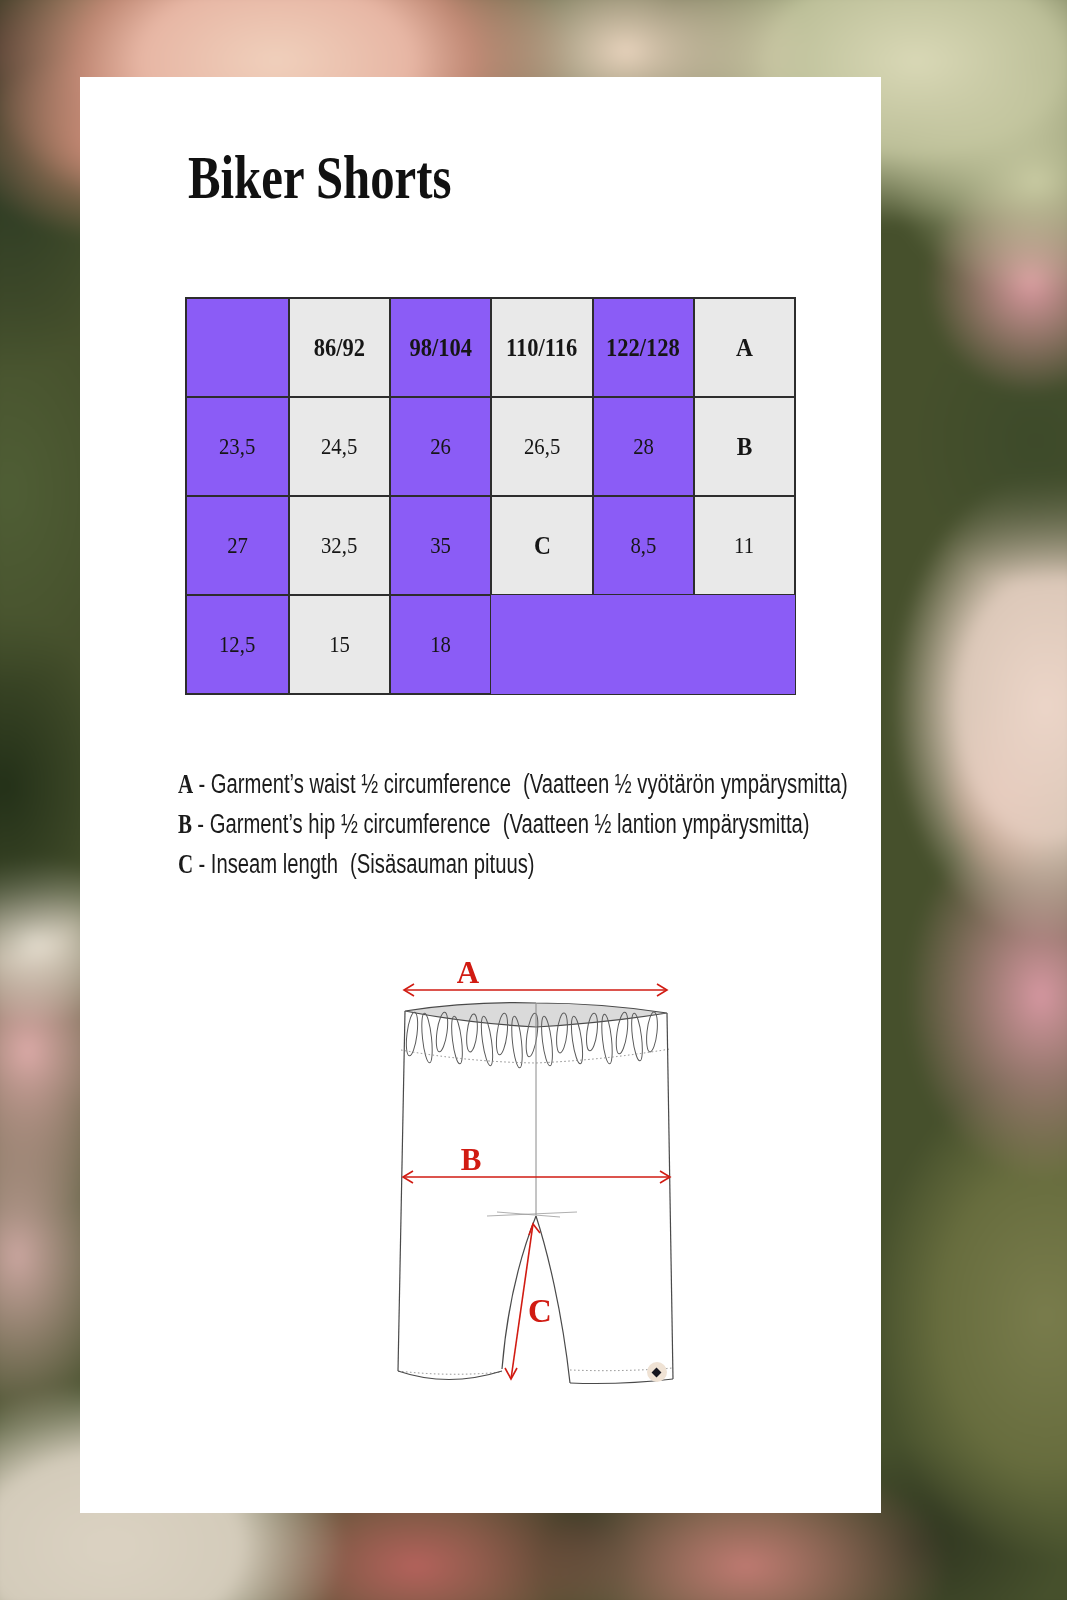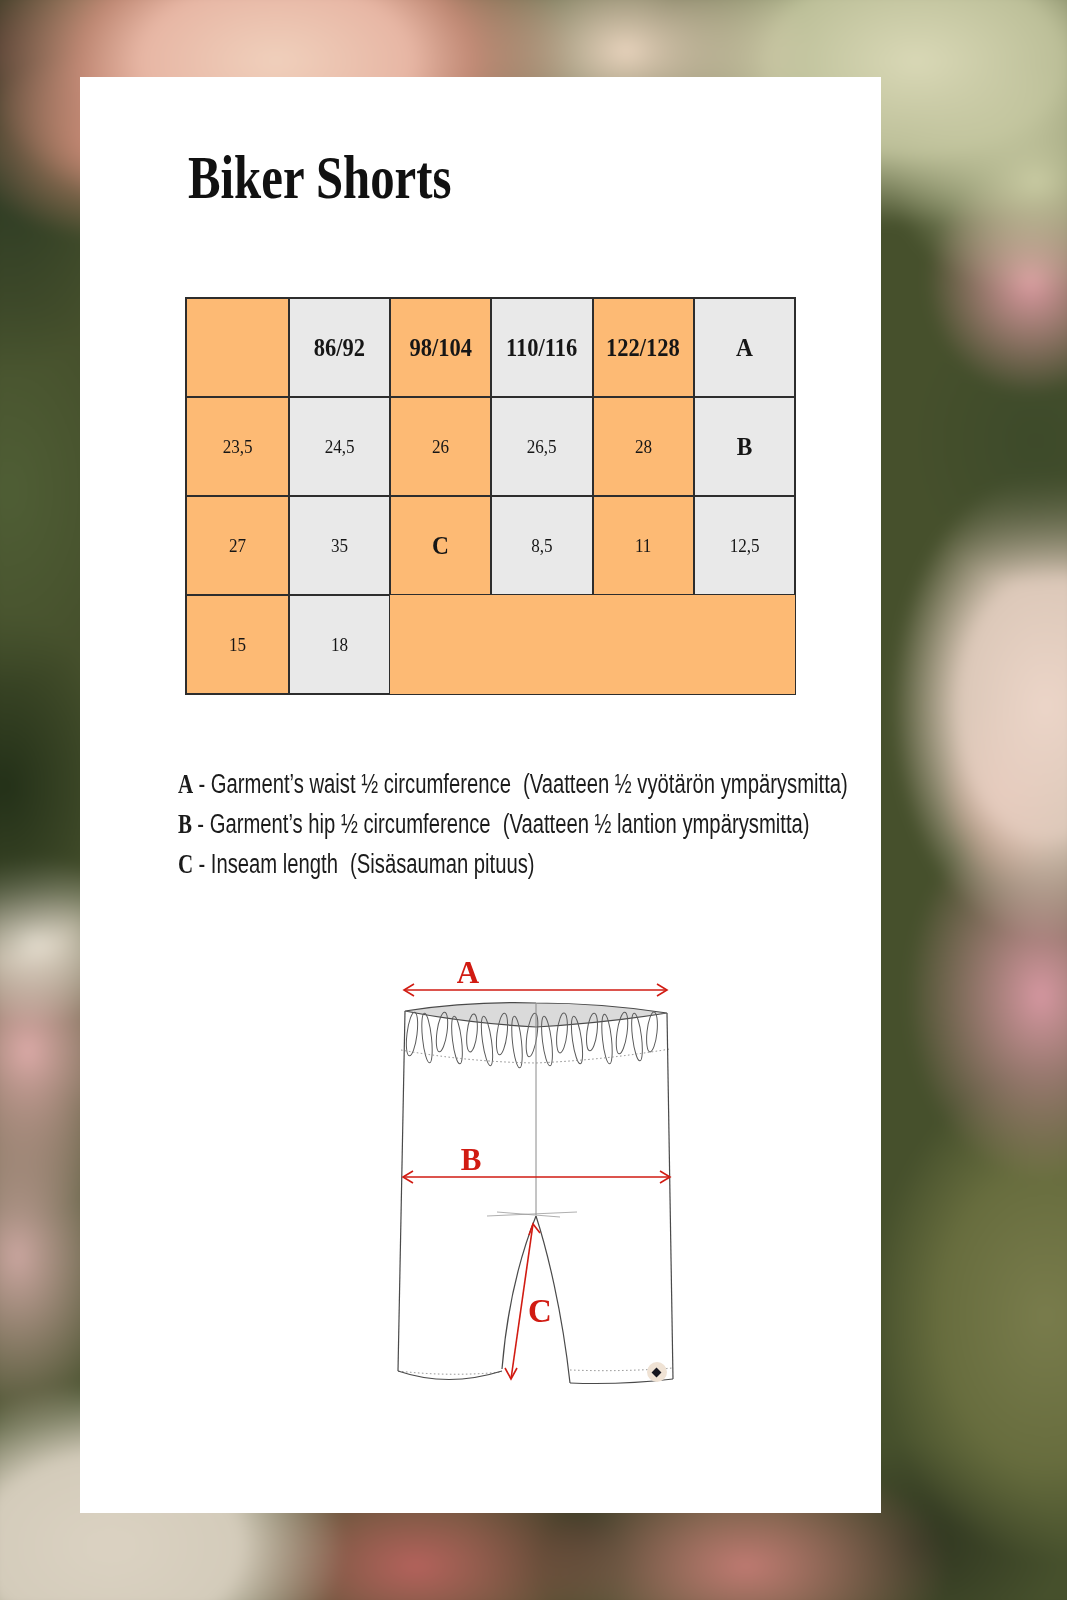--- a/index.html
+++ b/index.html
@@ -52,33 +52,33 @@
     transform:scaleX(.8); transform-origin:left top;
     white-space:nowrap;
   }
   
   .size-table{
     position:absolute; left:105px; top:220px; width:609px; height:396px;
     display:grid;
     grid-template-columns:103px repeat(5,1fr);
     grid-template-rows:repeat(4,1fr);
     border:1px solid #2d2d2d;
-    background:#fdba74;
+    background:#8b5cf6;
   }
   .size-table>div{
     border:1px solid #2d2d2d;
     display:flex; align-items:center; justify-content:center;
     font-family:"Liberation Serif",serif; color:#161616;
   }
   .size-table>div:nth-child(6n+2),
   .size-table>div:nth-child(6n+4),
   .size-table>div:nth-child(6n+6){background:#e9e9e9;}
   .size-table .hd{font-weight:700; font-size:25px;}
   .size-table .rowlab{font-weight:700; font-size:26px;}
-  .size-table .val{font-size:19px;}
+  .size-table .val{font-size:23px;}
   .size-table span{display:inline-block; transform:scaleX(.9);}
   
   .legend{
     position:absolute; left:98px; top:687px;
     width:1000px;
     transform:scaleX(.75); transform-origin:left top;
     color:#1b1b1b;
   }
   .legend-line{
     line-height:40px; font-size:27px; white-space:nowrap;
@@ -138,20 +138,23 @@
       </div>
     <div class="val">
         <span>28</span>
       </div>
 
     <div class="rowlab">
         <span>B</span>
       </div>
     <div class="val">
         <span>27</span>
+      </div>
+    <div class="val">
+        <span>32,5</span>
       </div>
     <div class="val">
         <span>35</span>
       </div>
 
     <div class="rowlab">
         <span>C</span>
       </div>
     <div class="val">
         <span>8,5</span>

